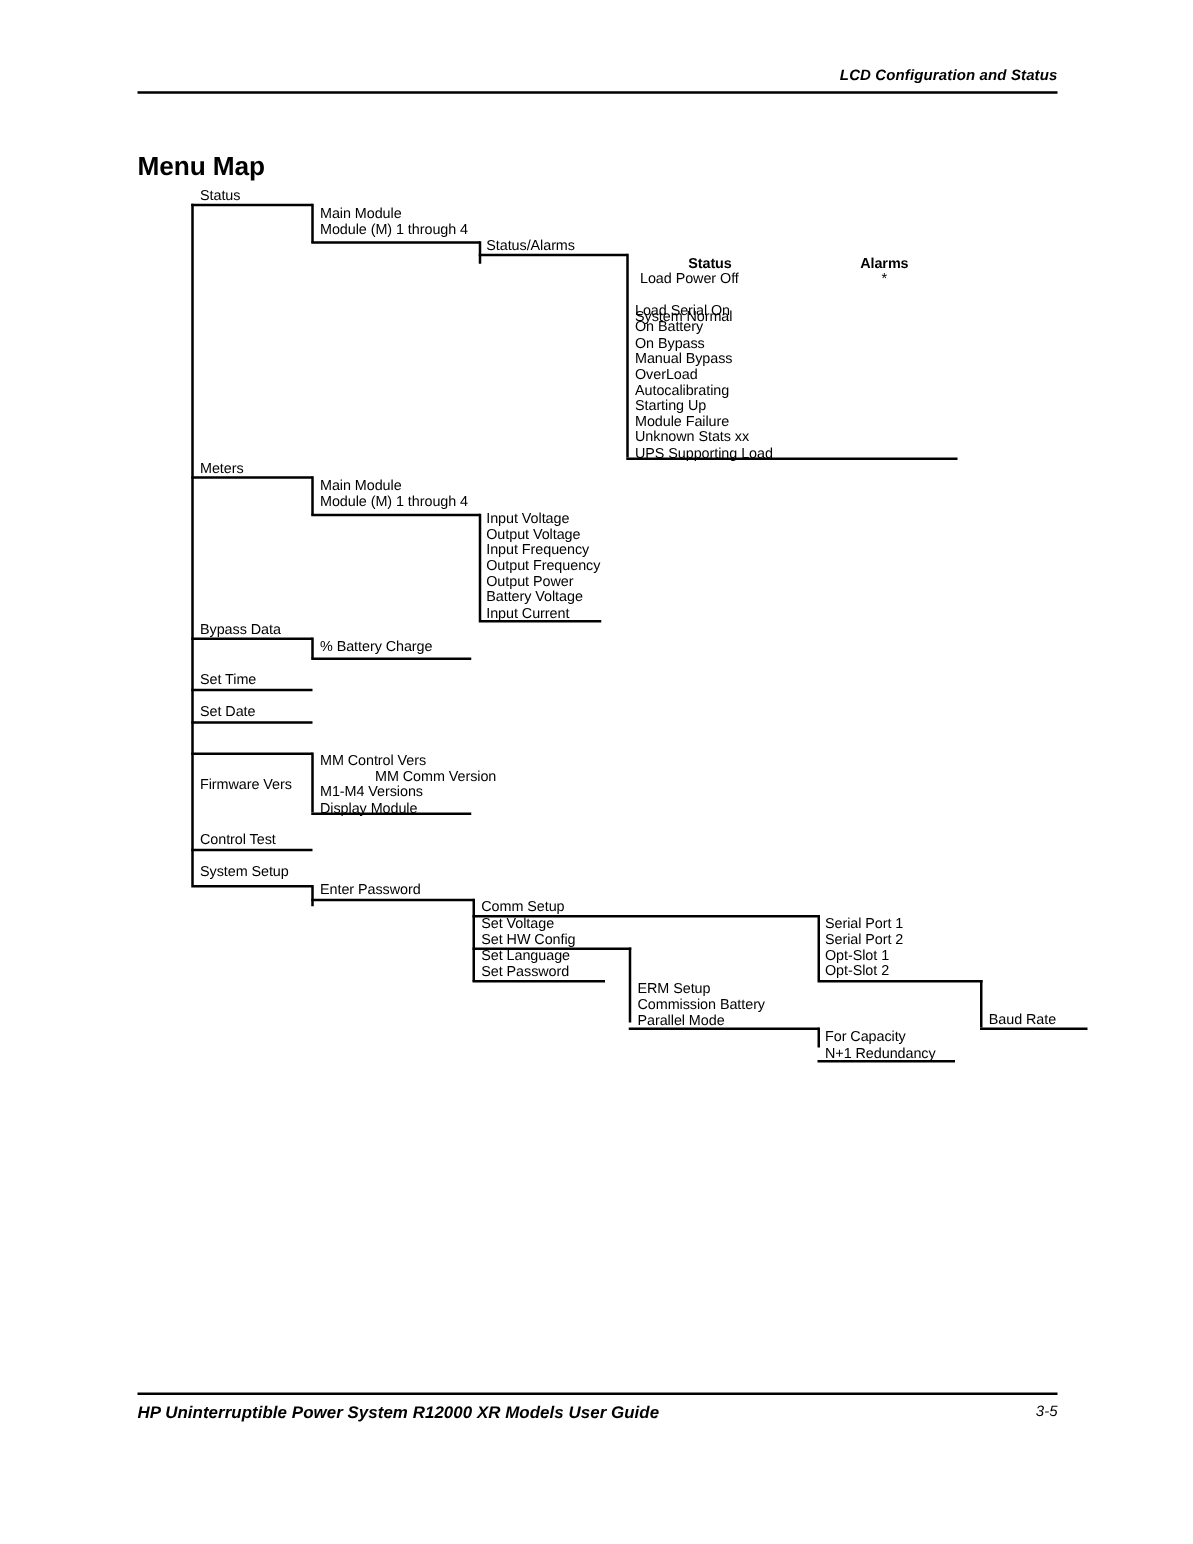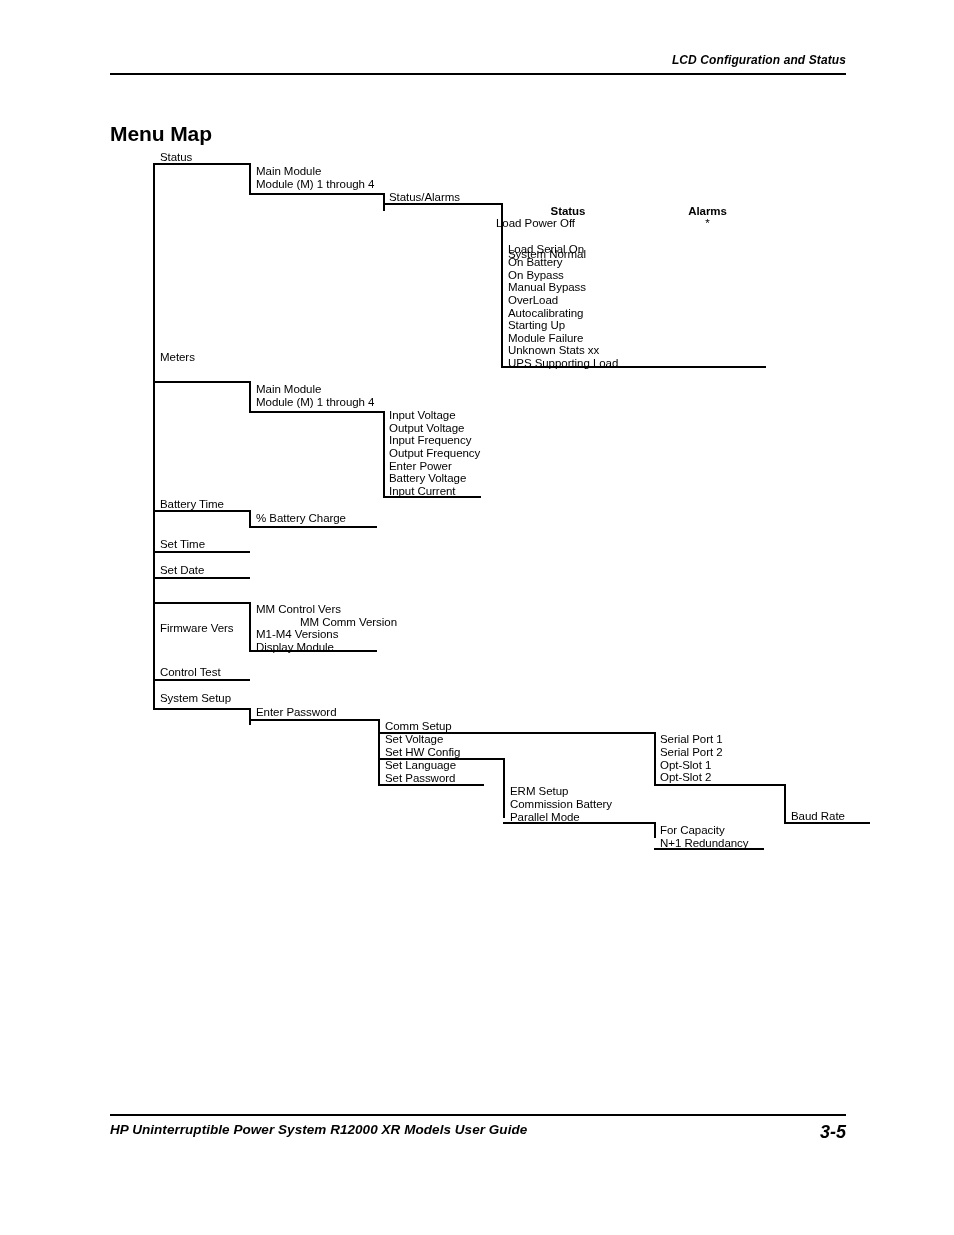--- a/index.html
+++ b/index.html
@@ -25,21 +25,21 @@
   }
   .rh-rule { left:110px; right:108px; top:73px; height:2.2px; }
   .rf-rule { left:110px; right:108px; top:1114px; height:2.2px; }
   .rf-text {
     position:absolute; left:110px; top:1122px;
     font-size:13.5px; font-style:italic; font-weight:600;
     letter-spacing:.05px; white-space:nowrap;
   }
   .rf-page {
     position:absolute; right:108px; top:1122px;
-    font-size:18px; font-weight:bold; font-style:italic;
+    font-size:12px; font-weight:normal; font-style:italic;
     white-space:nowrap;
   }
 
   
   .h1 {
     position:absolute; left:110px; top:108px;
     font-size:21px; font-weight:bold; letter-spacing:-.1px;
     white-space:nowrap;
   }
 
@@ -84,53 +84,53 @@
 
     <div class="vline" style="left:383px; top:193px; height:18px;"></div>
     <div class="lbl" style="left:389px; top:191px;">Status/Alarms</div>
     <div class="hline" style="left:383px; top:203px; width:119px;"></div>
 
     <div class="vline" style="left:501px; top:203px; height:163px;"></div>
     <div class="lbl bold center" style="left:508px; top:205px; width:120px;">Status</div>
     <div class="lbl bold center" style="left:660px; top:205px; width:95px;">Alarms</div>
     <div class="lbl center" style="left:660px; top:217px; width:95px;">*</div>
 
-    <div class="lbl" style="left:496px; top:217px;">Load Power Off</div>
+    <div class="lbl" style="left:512px; top:217px;">Load Power Off</div>
     <div class="lbl" style="left:508px; top:230px;margin-top:18px;">System Normal</div>
     <div class="lbl" style="left:508px; top:243px;">Load Serial On</div>
     <div class="lbl" style="left:508px; top:256px;">On Battery</div>
     <div class="lbl" style="left:508px; top:269px;">On Bypass</div>
     <div class="lbl" style="left:508px; top:281px;">Manual Bypass</div>
     <div class="lbl" style="left:508px; top:294px;">OverLoad</div>
     <div class="lbl" style="left:508px; top:307px;">Autocalibrating</div>
     <div class="lbl" style="left:508px; top:319px;">Starting Up</div>
     <div class="lbl" style="left:508px; top:332px;">Module Failure</div>
     <div class="lbl" style="left:508px; top:344px;">Unknown Stats xx</div>
     <div class="lbl" style="left:508px; top:357px;">UPS Supporting Load</div>
     <div class="hline" style="left:501px; top:366px; width:265px;"></div>
 
-    <div class="lbl" style="left:160px; top:351px;">Meters</div>
+    <div class="lbl" style="left:160px; top:369px;">Meters</div>
     <div class="hline" style="left:153px; top:381px; width:97px;"></div>
 
     <div class="vline" style="left:249px; top:381px; height:31px;"></div>
     <div class="lbl" style="left:256px; top:383px;">Main Module</div>
     <div class="lbl" style="left:256px; top:396px;">Module (M) 1 through 4</div>
     <div class="hline" style="left:249px; top:411px; width:135px;"></div>
 
     <div class="vline" style="left:383px; top:411px; height:85px;"></div>
     <div class="lbl" style="left:389px; top:409px;">Input Voltage</div>
     <div class="lbl" style="left:389px; top:422px;">Output Voltage</div>
     <div class="lbl" style="left:389px; top:434px;">Input Frequency</div>
     <div class="lbl" style="left:389px; top:447px;">Output Frequency</div>
-    <div class="lbl" style="left:389px; top:460px;">Enter Power</div>
+    <div class="lbl" style="left:389px; top:460px;">Output Power</div>
     <div class="lbl" style="left:389px; top:472px;">Battery Voltage</div>
     <div class="lbl" style="left:389px; top:485px;">Input Current</div>
     <div class="hline" style="left:383px; top:496px; width:98px;"></div>
 
-    <div class="lbl" style="left:160px; top:498px;">Battery Time</div>
+    <div class="lbl" style="left:160px; top:498px;">Bypass Data</div>
     <div class="hline" style="left:153px; top:510px; width:97px;"></div>
 
     <div class="vline" style="left:249px; top:510px; height:17px;"></div>
     <div class="lbl" style="left:256px; top:512px;">% Battery Charge</div>
     <div class="hline" style="left:249px; top:526px; width:128px;"></div>
 
     <div class="lbl" style="left:160px; top:538px;">Set Time</div>
     <div class="hline" style="left:153px; top:551px; width:97px;"></div>
 
     <div class="lbl" style="left:160px; top:564px;">Set Date</div>

